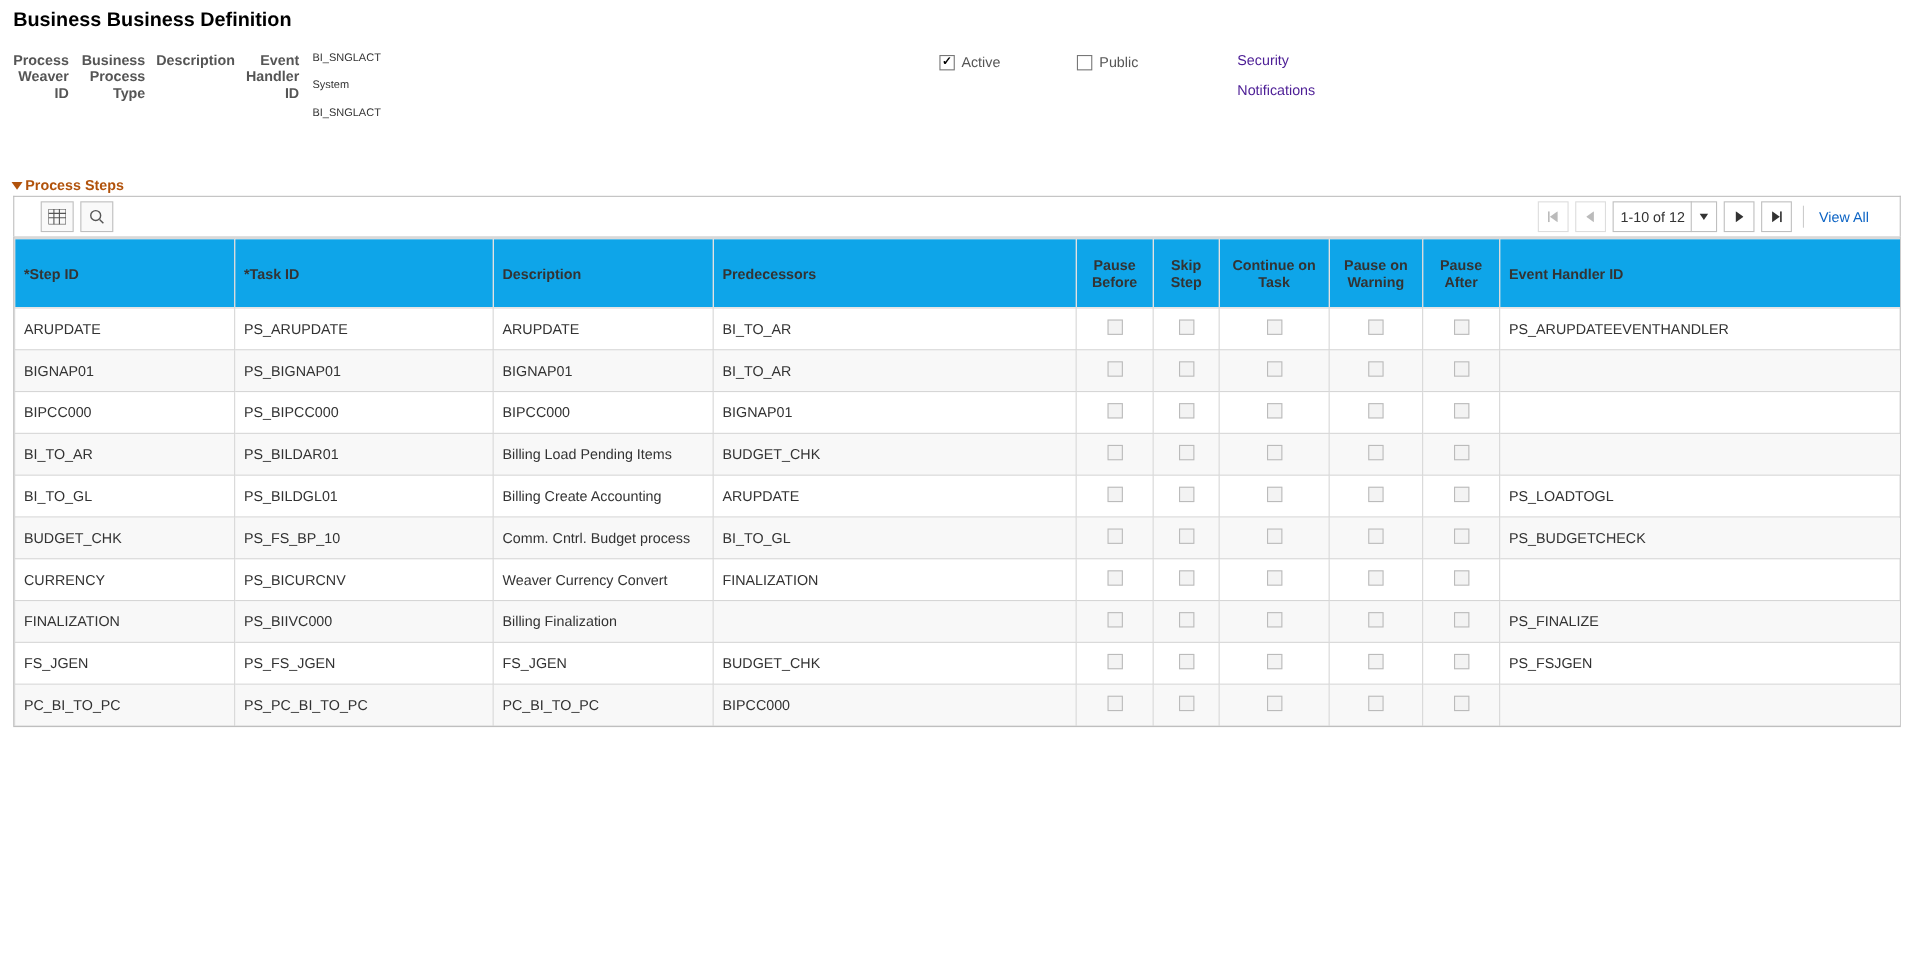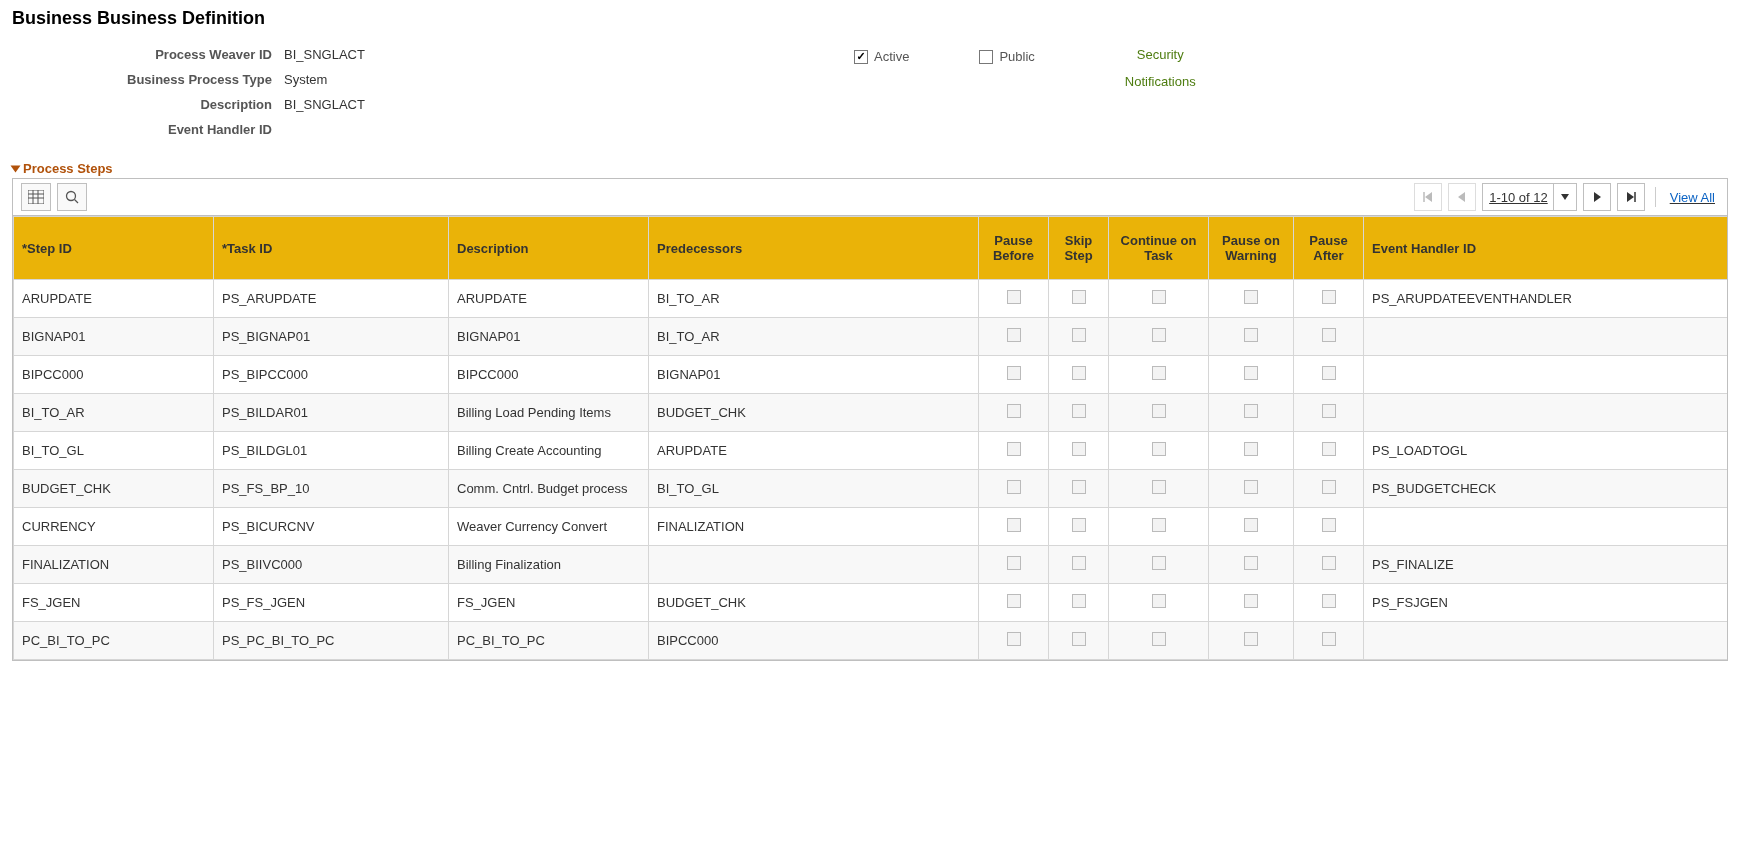--- a/index.html
+++ b/index.html
@@ -21,40 +21,40 @@
     color: #000;
     margin: 0 0 18px 0;
   }
   .header-row {
     display: flex;
     align-items: flex-start;
   }
   .hdr-labels {
     width: 260px;
     display: flex;
-    flex-direction: column;
+    flex-direction: row;
     gap: 10px;
   }
   .hdr-labels .lbl {
     text-align: right;
     font-weight: bold;
     color: #555;
     font-size: 13px;
   }
   .hdr-values {
     width: 220px;
     display: flex;
     flex-direction: column;
     gap: 10px;
     padding-left: 12px;
   }
   .hdr-values .val {
     text-align: left;
     color: #333;
-    font-size: 13px;
+    font-size: 10px;
     min-height: 15px;
   }
   .hdr-checks {
     display: flex;
     align-items: flex-start;
     gap: 70px;
     padding-left: 350px;
     padding-top: 2px;
   }
   .chk-group { display: flex; align-items: center; gap: 6px; font-weight: normal; color:#555;}
@@ -63,43 +63,42 @@
     border: 1px solid #777;
     display: inline-flex; align-items: center; justify-content: center;
     font-size: 11px; line-height: 1;
     background:#fff;
   }
   .chk-box.checked::after { content: "✓"; color:#000; font-weight: bold; }
   .hdr-links {
     padding-left: 90px;
     display: flex; flex-direction: column; gap: 12px;
   }
-  .hdr-links a { color: #4d7c0f; text-decoration: none; font-size: 13px; text-align: center; }
+  .hdr-links a { color: #4c1d95; text-decoration: none; font-size: 13px; }
 
   .section-header {
     margin-top: 24px;
     display: flex; align-items: center; gap: 4px;
     color: #B1520B;
     font-weight: bold;
     font-size: 13px;
   }
   .section-header .tri {
     width:0;height:0;border-top:5px solid transparent;border-bottom:5px solid transparent;border-left:7px solid #B1520B;
     transform: rotate(90deg);
   }
 
   .grid-toolbar {
     border: 1px solid #bfbfbf;
     border-bottom: none;
     height: 36px;
     display: flex; align-items: center;
-    padding: 0 8px;
+    padding: 0 24px;
     margin-top: 2px;
     justify-content: space-between;
-    text-decoration: underline;
   }
   .tb-left { display:flex; gap:6px; }
   .tb-btn {
     width:28px; height:26px;
     border:1px solid #bfbfbf;
     background:#f9f9f9;
     display:inline-flex; align-items:center; justify-content:center;
     font-size: 14px;
     color:#555;
     cursor:pointer;
@@ -134,21 +133,21 @@
   table.grid th, table.grid td {
     border: 1px solid #d6d6d6;
     padding: 10px 8px;
     font-size: 13px;
     text-align: left;
     vertical-align: middle;
     overflow:hidden;
     white-space: nowrap;
   }
   table.grid th {
-    background: #eab308;
+    background: #0ea5e9;
     font-weight: bold;
     color:#333;
     height: 42px;
     white-space: normal;
   }
   table.grid th.center, table.grid td.center { text-align:center; }
   table.grid tr.alt td { background:#f8f8f8; }
   .cell-chk {
     width:12px;height:12px;border:1px solid #bbb;display:inline-block;background:#f3f3f3;
   }

